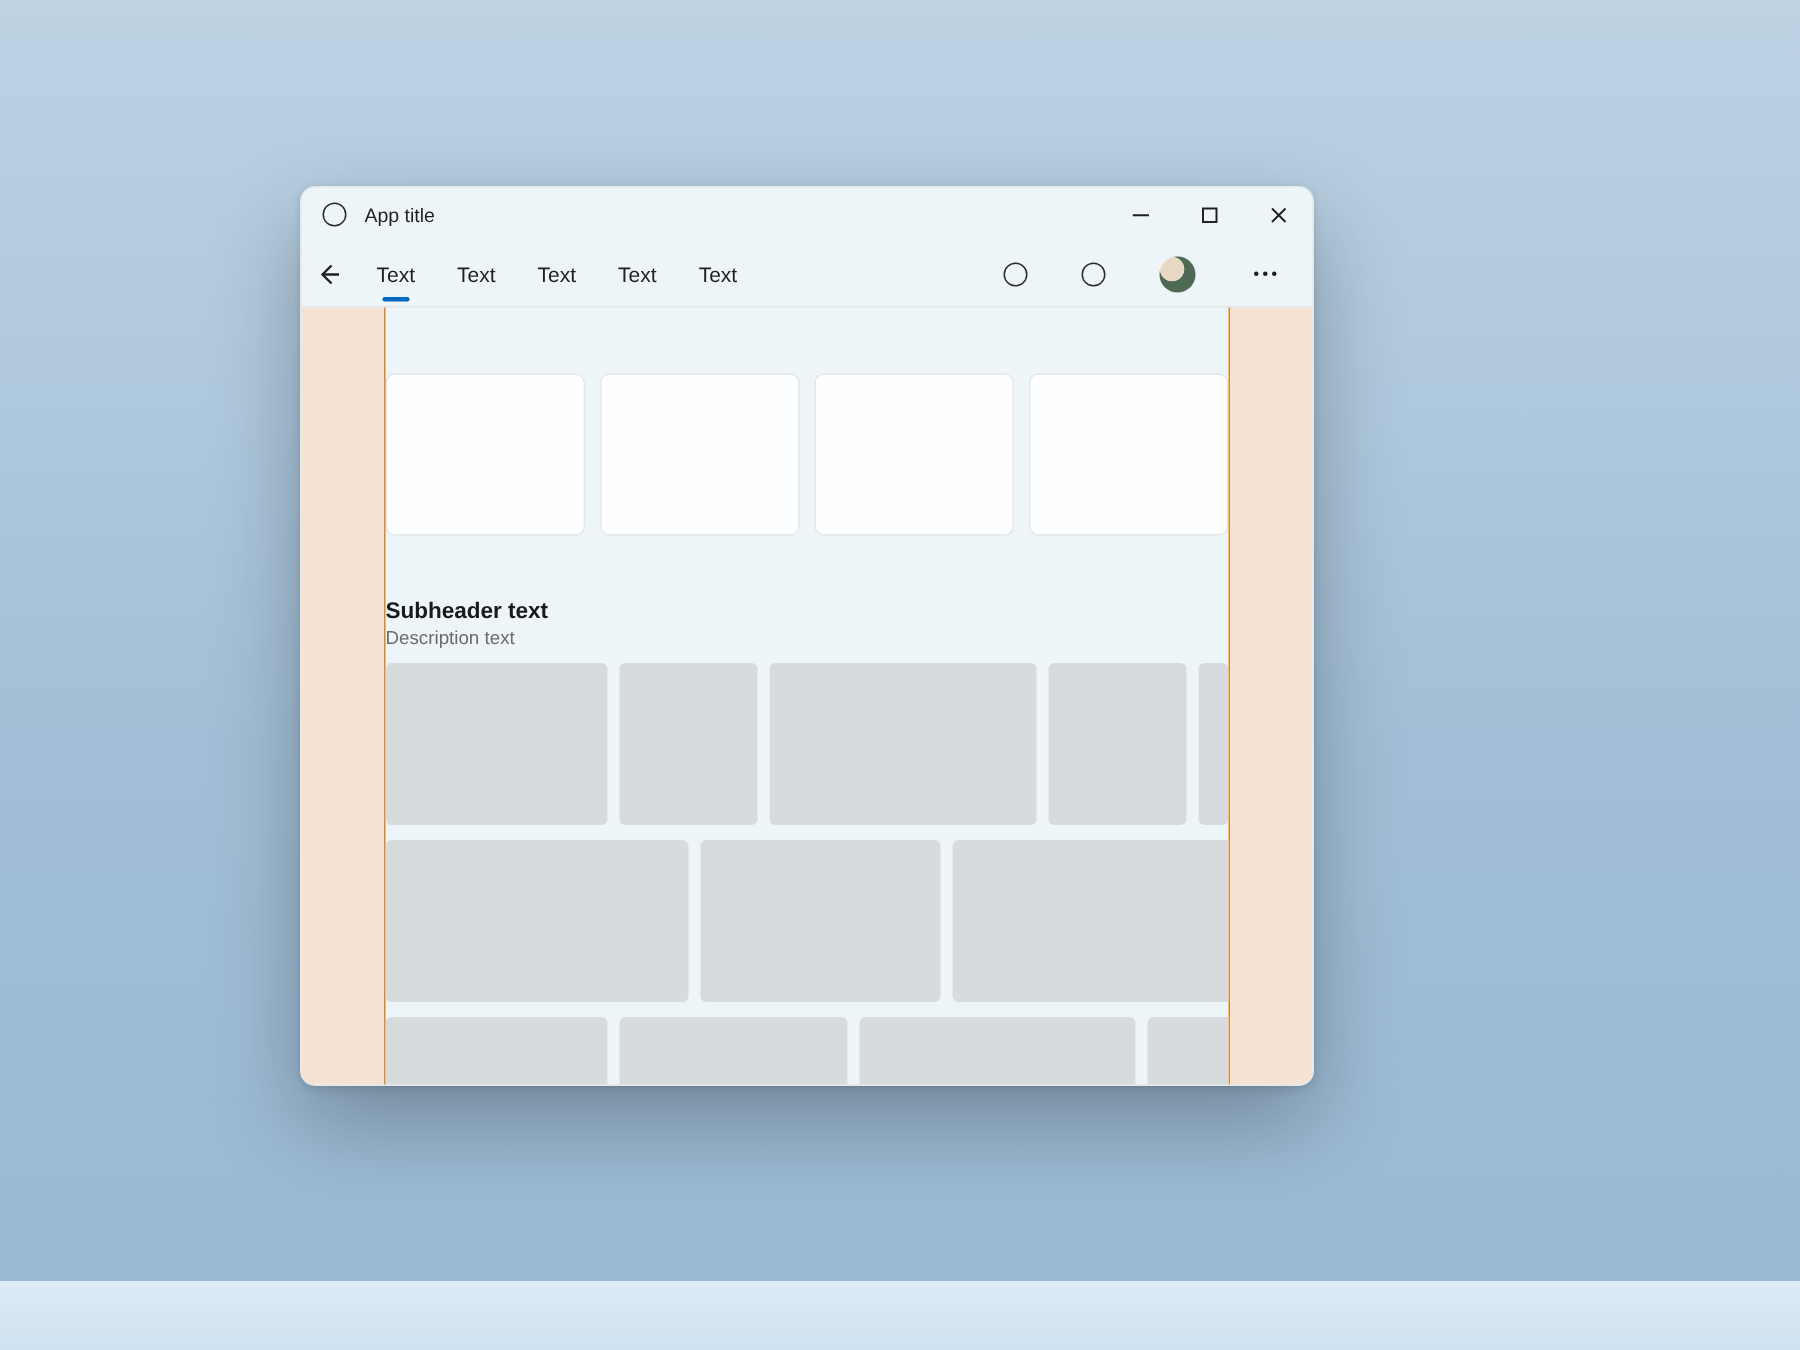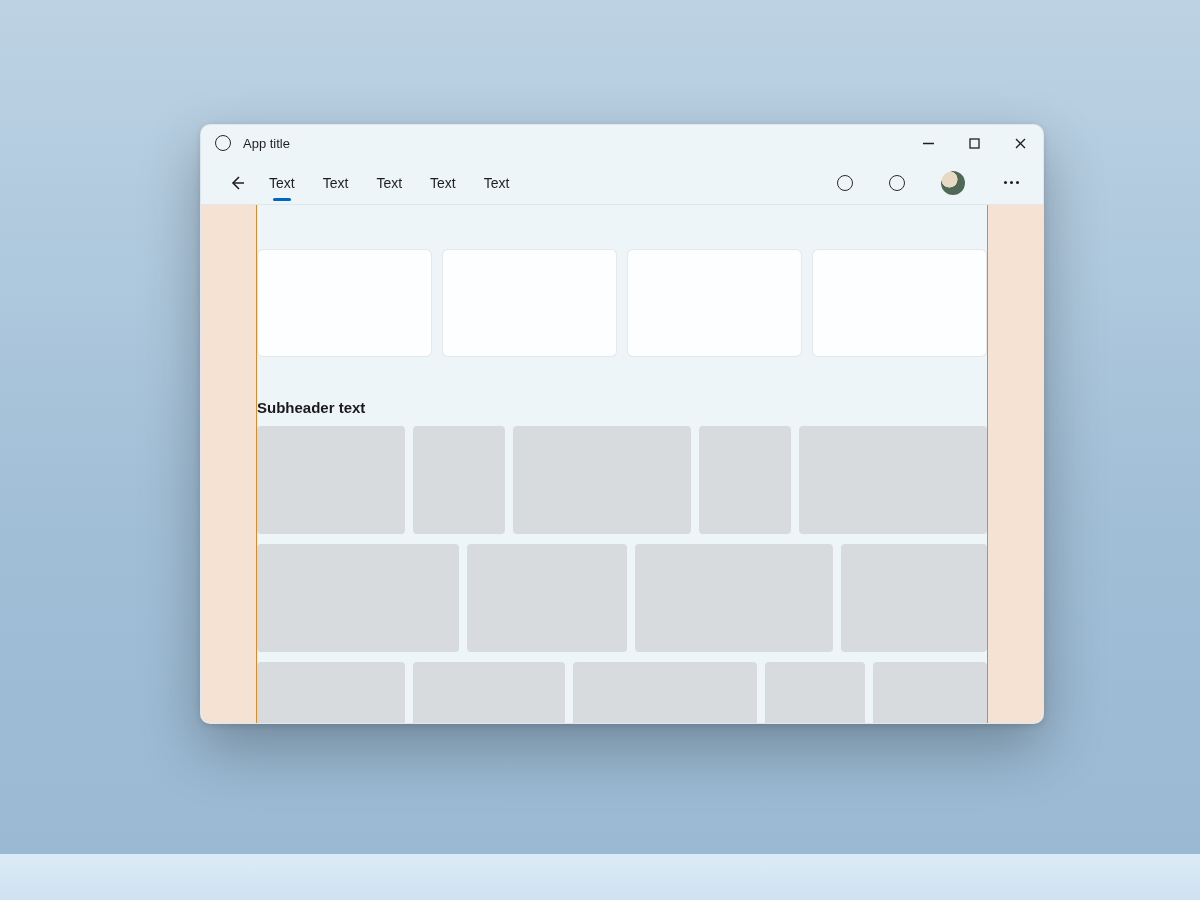--- a/index.html
+++ b/index.html
@@ -6,34 +6,34 @@
   html, body { width: 1200px; height: 900px; overflow: hidden; font-family: "Segoe UI", Arial, sans-serif; }
   body {
     background: linear-gradient(180deg, #bdd3e4 0%, #a2bfd7 55%, #99b8d2 100%);
     position: relative;
   }
   .taskbar {
     position: absolute; left: 0; right: 0; bottom: 0; height: 46px;
     background: linear-gradient(180deg, #dcebf6, #cfe2f1);
   }
   .window {
-    position: absolute; left: 200px; top: 124px; width: 844px; height: 600px;
+    position: absolute; left: 200px; top: 124px; width: 676px; height: 600px;
     background: #eef5f9; border-radius: 10px; overflow: hidden;
     box-shadow: 0 24px 60px rgba(0,0,0,.28), 0 2px 6px rgba(0,0,0,.12);
     border: 1px solid rgba(0,0,0,.06);
   }
   
   .titlebar { height: 36px; display: flex; align-items: center; padding-left: 14px; }
   .app-icon { width: 16px; height: 16px; border: 1.6px solid #2b2b2b; border-radius: 50%; margin-right: 12px; }
   .app-title { font-size: 13px; color: #1f1f1f; }
   .win-controls { margin-left: auto; display: flex; }
   .win-btn { width: 46px; height: 36px; display: flex; align-items: center; justify-content: center; color:#1f1f1f; }
   .win-btn svg { width: 11px; height: 11px; stroke: currentColor; stroke-width: 1.3; fill: none; }
   
-  .navrow { height: 44px; display: flex; align-items: center; padding-left: 22px; border-bottom: 1px solid rgba(0,0,0,.06); }
+  .navrow { height: 44px; display: flex; align-items: center; padding-left: 4px; border-bottom: 1px solid rgba(0,0,0,.06); }
   .back { width: 28px; height: 28px; display:flex; align-items:center; justify-content:center; color:#1f1f1f; margin-right: 6px;}
   .back svg { width: 16px; height: 16px; stroke: currentColor; stroke-width: 1.6; fill:none; }
   .tabs { display: flex; gap: 28px; margin-left: 12px; }
   .tab { font-size: 14px; color: #1f1f1f; position: relative; padding: 4px 0; }
   .tab.active::after {
     content:""; position:absolute; left:50%; transform:translateX(-50%);
     bottom:-6px; width:18px; height:3px; border-radius:2px; background:#0067c0;
   }
   .right-actions { margin-left:auto; display:flex; align-items:center; gap:36px; padding-right: 22px;}
   .circ-icon { width:16px; height:16px; border:1.5px solid #2b2b2b; border-radius:50%; }
@@ -121,20 +121,21 @@
 
       <div class="card-row">
         <div class="card"></div>
         <div class="card"></div>
         <div class="card"></div>
         <div class="card"></div>
       </div>
 
       <div class="subheader">
         <h2>Subheader text</h2>
+        <p>Description text</p>
       </div>
 
       <div class="mrow">
         <div class="tile" style="flex:0 0 148px"></div>
         <div class="tile" style="flex:0 0 92px"></div>
         <div class="tile" style="flex:0 0 178px"></div>
         <div class="tile" style="flex:0 0 92px"></div>
         <div class="tile" style="flex:1"></div>
       </div>
       <div class="mrow">

